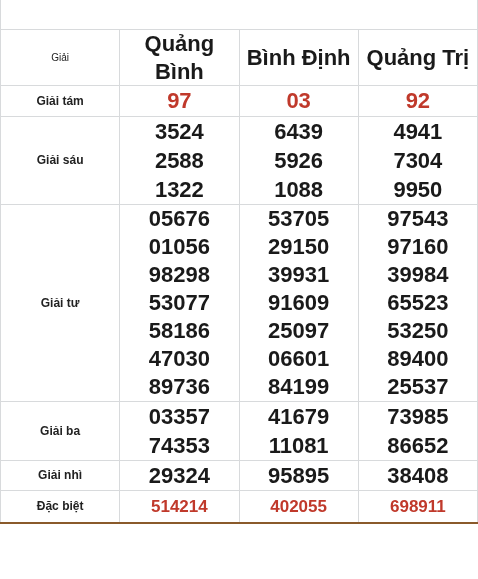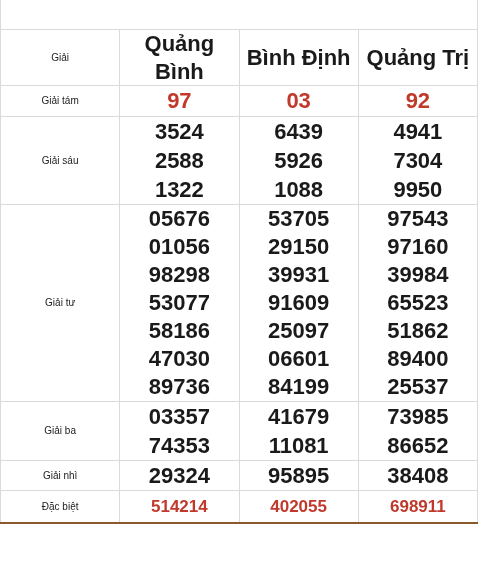--- a/index.html
+++ b/index.html
@@ -63,22 +63,22 @@
   .colhead td.lbl {
     font-size: 10px;
     font-weight: normal;
     color: #222;
   }
 
   
   td.lbl {
     width: 58px;
     text-align: center;
-    font-size: 10px;
-    font-weight: normal;
+    font-size: 12px;
+    font-weight: bold;
     color: #222;
     line-height: 1.2;
   }
 
   
   td.num {
     text-align: center;
     font-size: 22px;
     font-weight: bold;
     color: #1a1a1a;
@@ -190,21 +190,21 @@
               <span class="n">06601</span>
               <span class="n">84199</span>
             </span>
           </td>
           <td class="num c3 last-col">
             <span class="stack g4">
               <span class="n">97543</span>
               <span class="n">97160</span>
               <span class="n">39984</span>
               <span class="n">65523</span>
-              <span class="n">51862</span>
+              <span class="n">53250</span>
               <span class="n">89400</span>
               <span class="n">25537</span>
             </span>
           </td>
         </tr>
         <tr class="prize-row ">
           <td class="lbl first-col">Giải ba</td>
           <td class="num c1">
             <span class="stack g3">
               <span class="n">03357</span>

